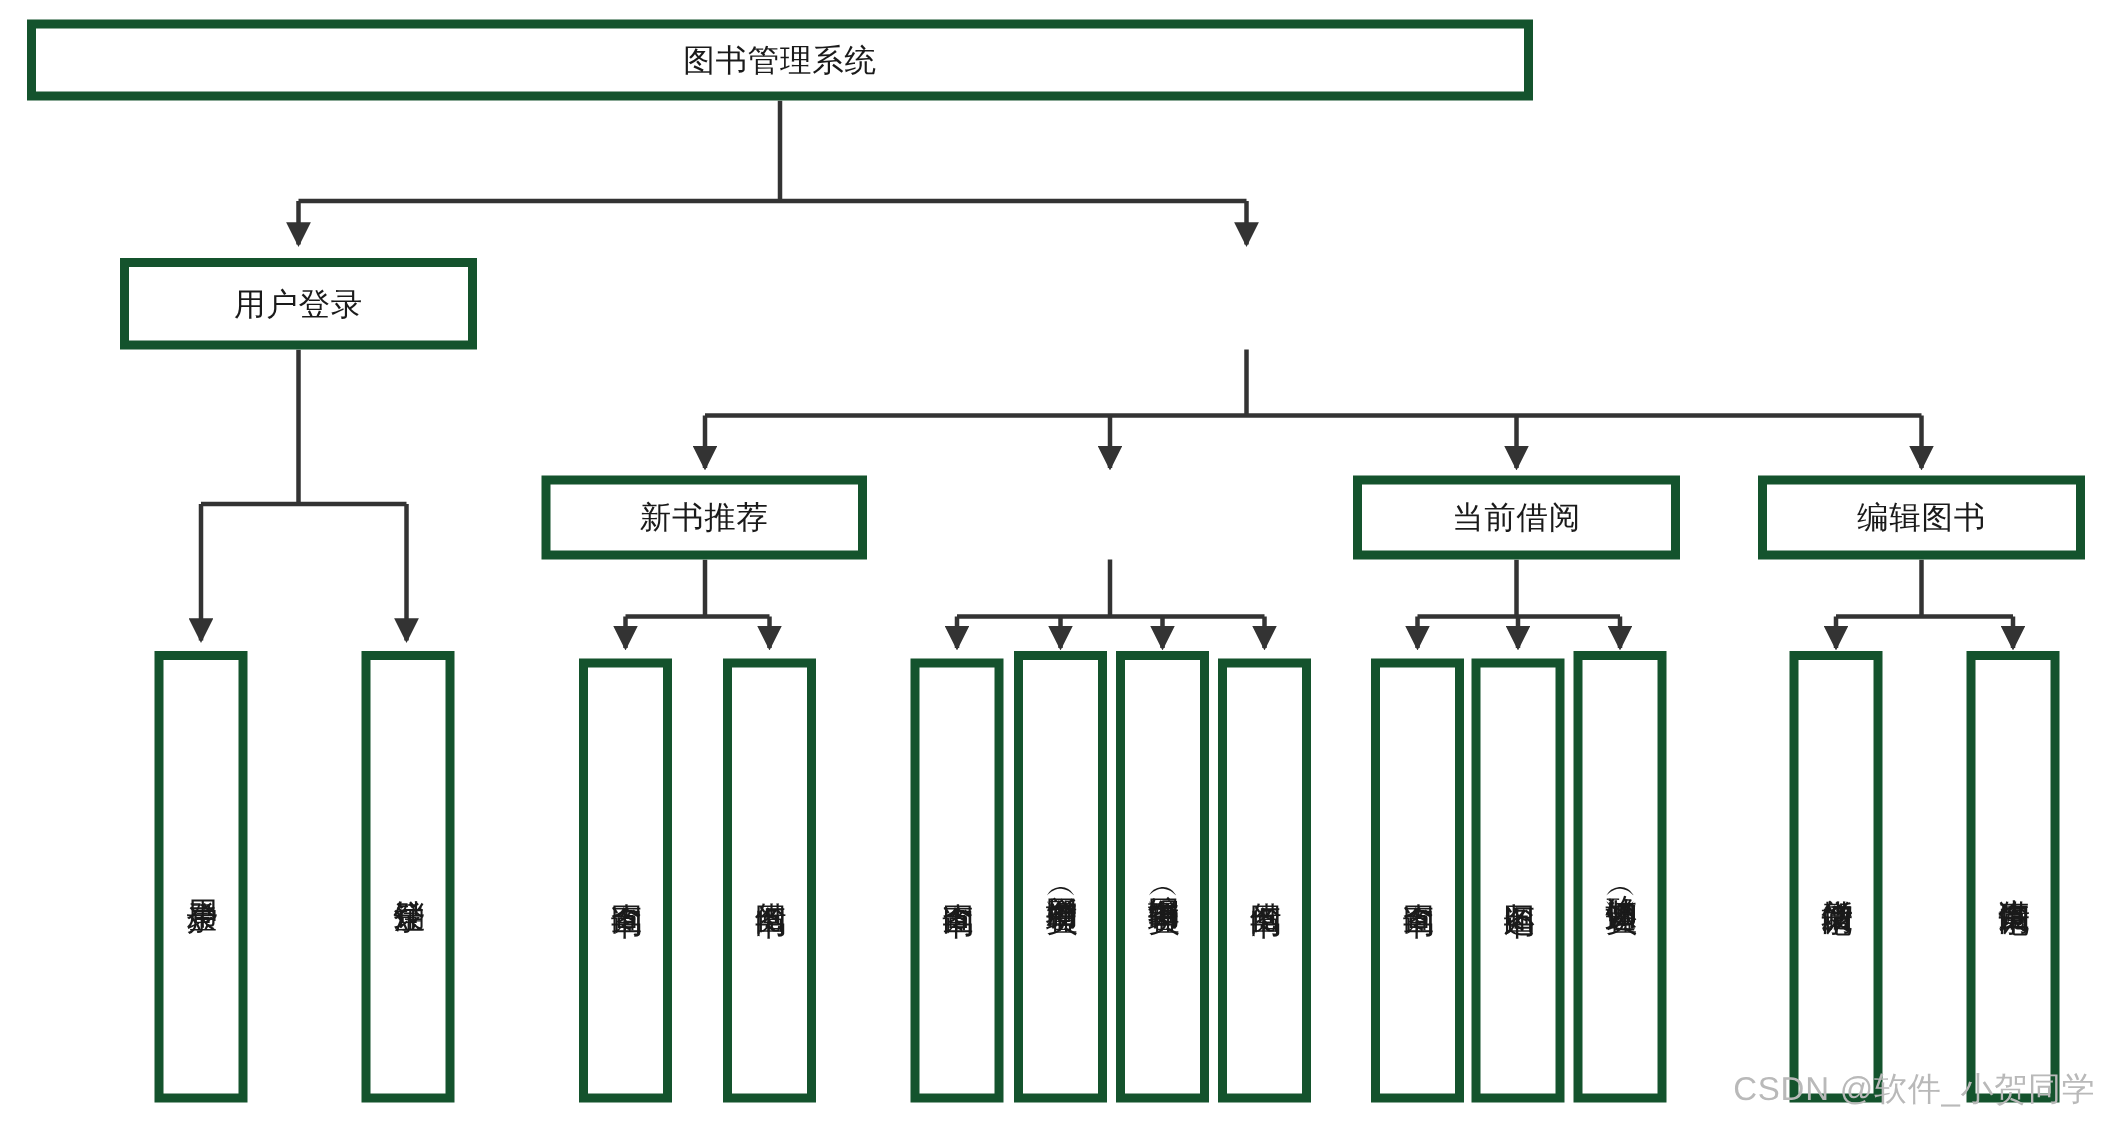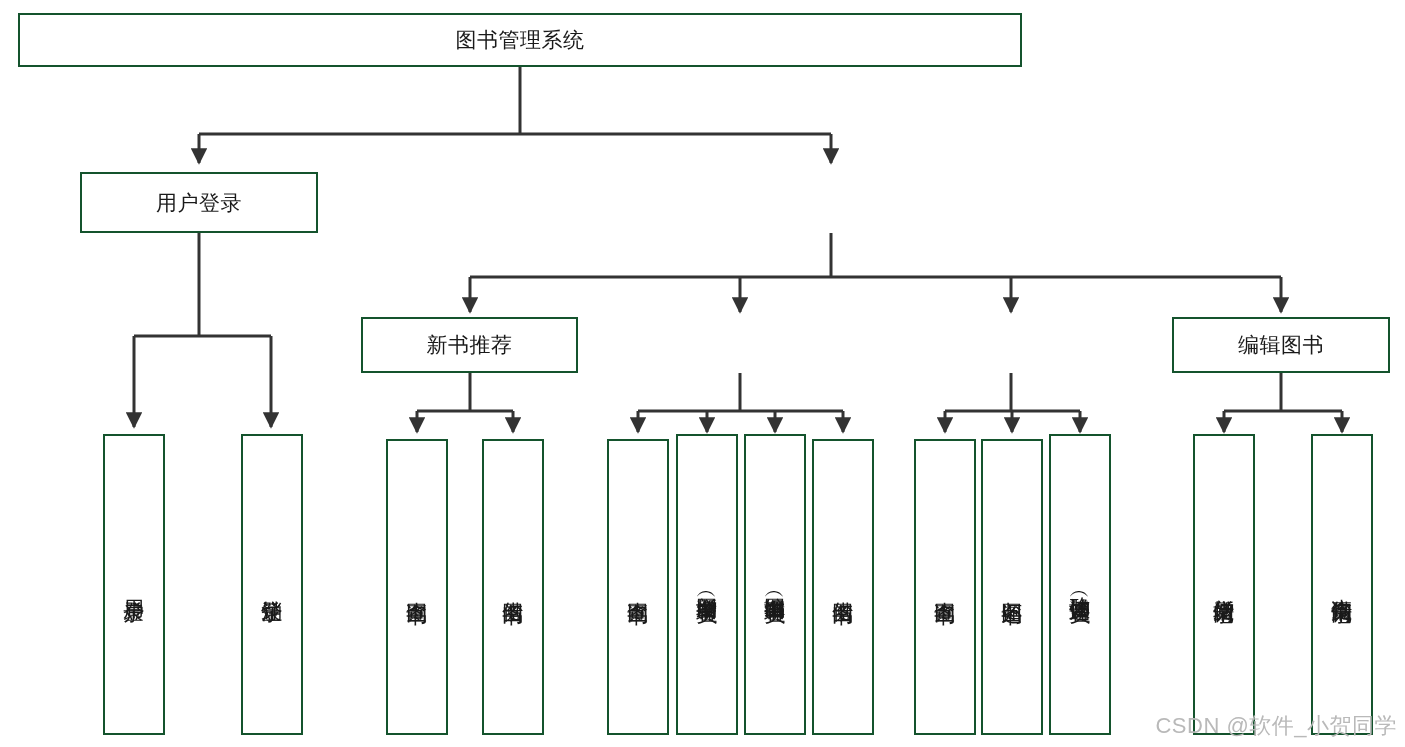--- a/index.html
+++ b/index.html
@@ -21,21 +21,21 @@
     position: absolute;
     left: 0;
     top: 0;
     width: 1405px;
     height: 747px;
     pointer-events: none;
   }
   .node {
     position: absolute;
     box-sizing: border-box;
-    border: 2px solid #14532d;
+    border: 6px solid #14532d;
     background: #ffffff;
     display: flex;
     align-items: center;
     justify-content: center;
     color: #1a1a1a;
     text-align: center;
   }
   .node.h {
     font-size: 21px;
     letter-spacing: 0.5px;
@@ -116,20 +116,21 @@
       <path d="M 1224 411 L 1224 432" marker-end="url(#arrow)"></path>
       <path d="M 1342 411 L 1342 432" marker-end="url(#arrow)"></path>
     </g>
   </svg>
 
   <div class="node h" style="left:18px; top:13px; width:1004px; height:54px;">图书管理系统</div>
 
   <div class="node h" style="left:80px; top:172px; width:238px; height:61px;">用户登录</div>
 
   <div class="node h" style="left:361px; top:317px; width:217px; height:56px;">新书推荐</div>
+  <div class="node h" style="left:902px; top:317px; width:218px; height:56px;">当前借阅</div>
   <div class="node h" style="left:1172px; top:317px; width:218px; height:56px;">编辑图书</div>
 
   <div class="node v" style="left:103px; top:434px; width:62px; height:301px;">
     <span class="vtext">用户登录</span>
   </div>
   <div class="node v" style="left:241px; top:434px; width:62px; height:301px;">
     <span class="vtext">注销登录</span>
   </div>
 
   <div class="node v" style="left:386px; top:439px; width:62px; height:296px;">

